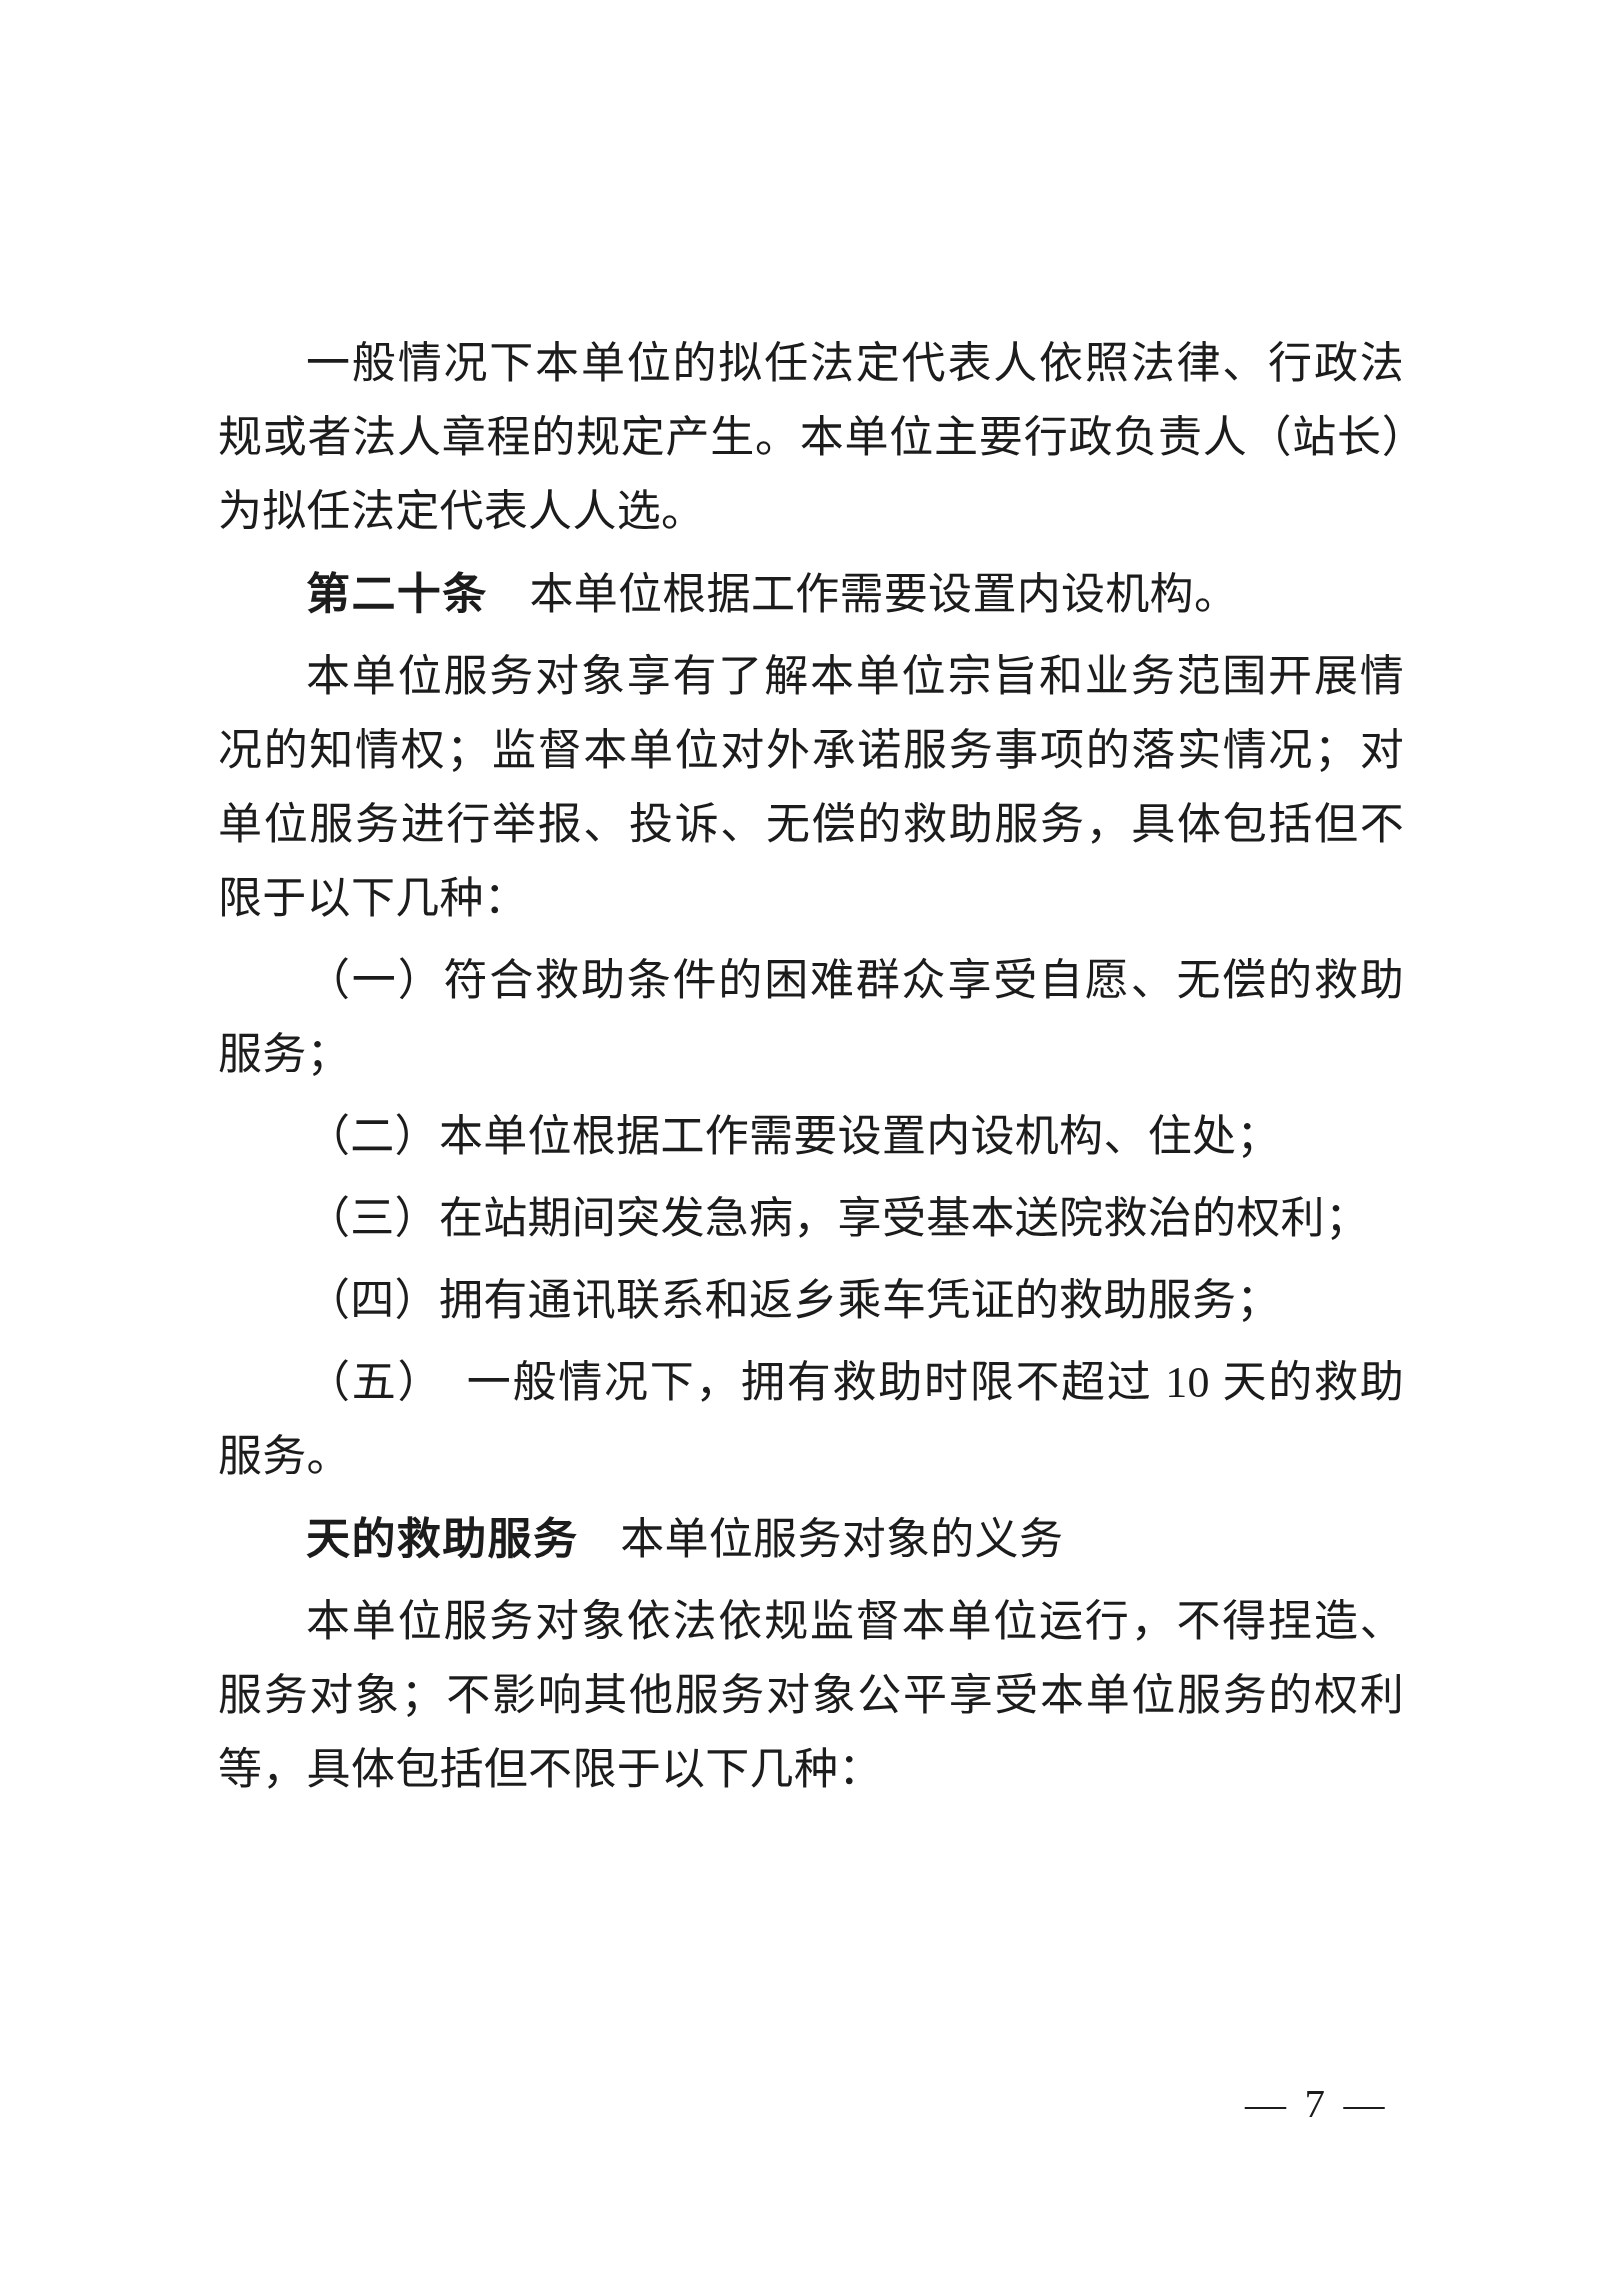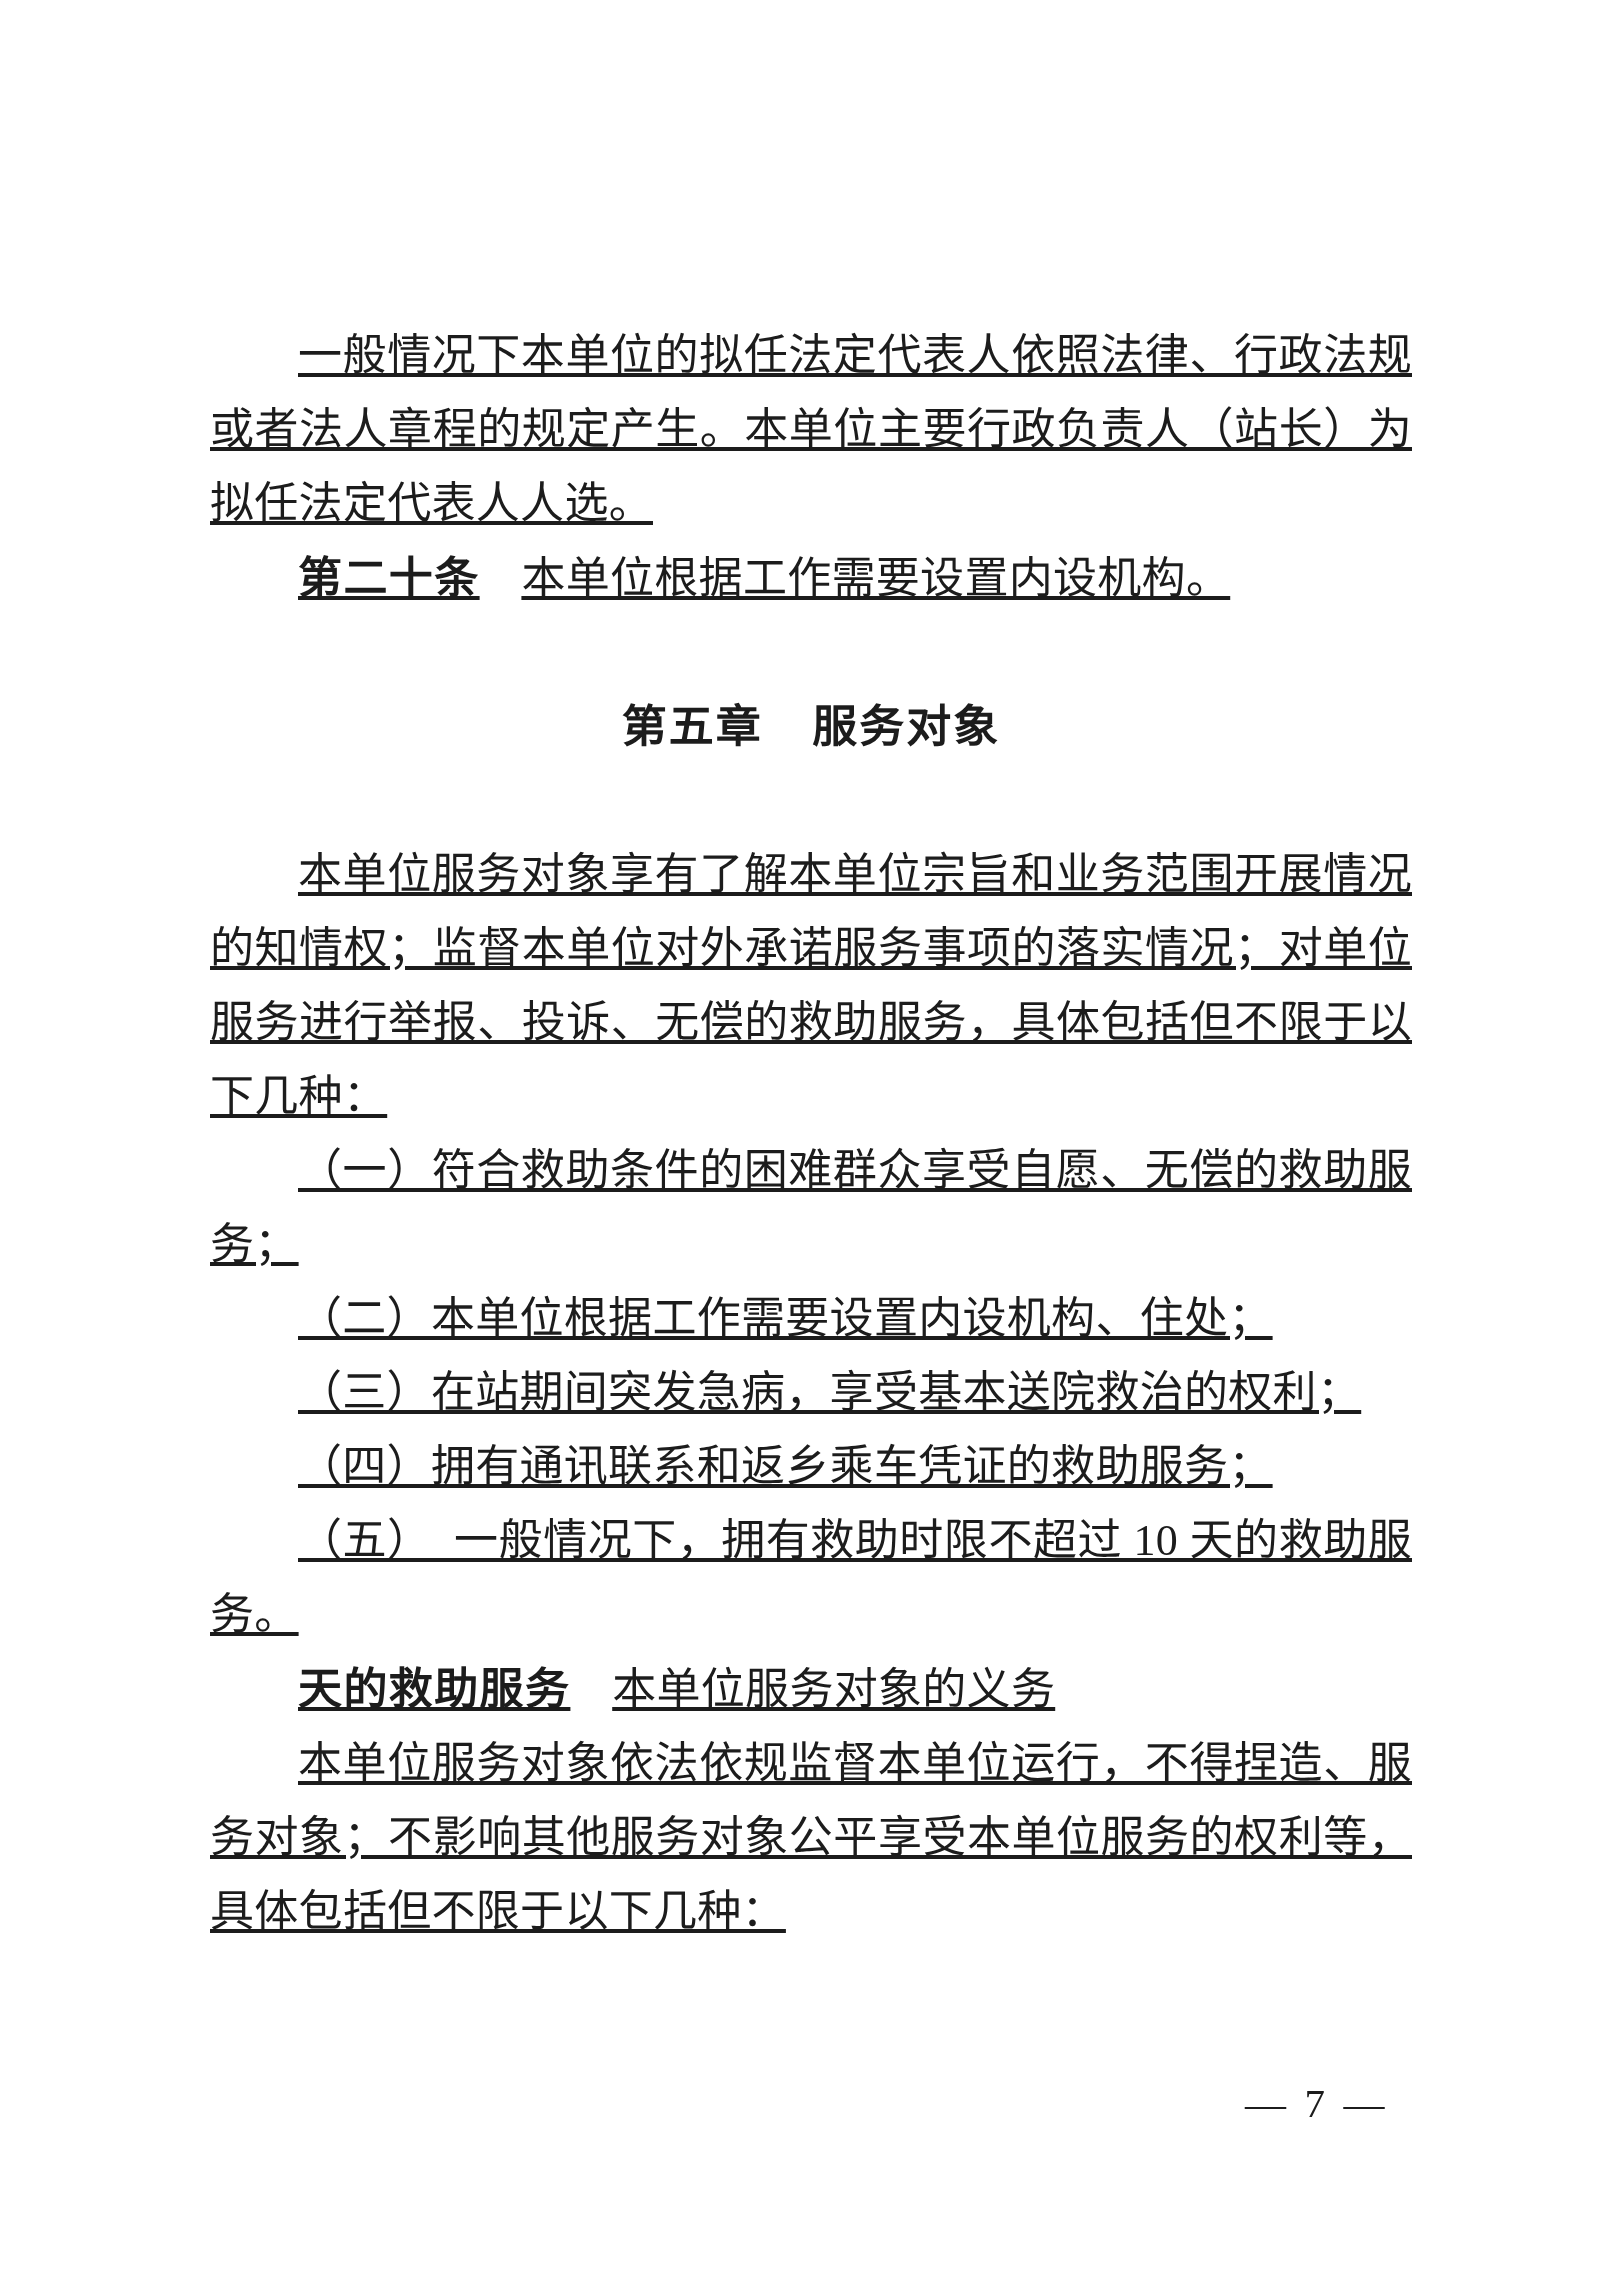--- a/index.html
+++ b/index.html
@@ -17,23 +17,22 @@
     left: 210px;
     top: 319px;
     width: 1202px;
     font-size: 44px;
     line-height: 74px;
     text-align: justify;
     text-align-last: left;
     letter-spacing: 0.3px;
   }
   .body-para {
-    margin: 0;
+    margin: 8px;
     text-indent: 2em;
-    text-decoration: underline;
   }
   .art-label {
     font-family: "Liberation Sans", "DejaVu Sans", sans-serif;
     font-weight: bold;
     margin-right: 0.95em;
     letter-spacing: 1.4px;
   }
   .chapter {
     margin: 74px 0;
     font-size: 45px;
@@ -65,23 +64,20 @@
 <div class="page">
 
   <main class="text-block">
 
     <p class="body-para">一般情况下本单位的拟任法定代表人依照法律、行政法规或者法人章程的规定产生。本单位主要行政负责人（站长）为拟任法定代表人人选。</p>
 
     <p class="body-para">
       <b class="art-label">第二十条</b><span>本单位根据工作需要设置内设机构。</span>
     </p>
 
-    <h2 class="chapter">
-      <span>第五章</span><span class="chapter-gap"></span><span>服务对象</span>
-    </h2>
 
 
     <p class="body-para">本单位服务对象享有了解本单位宗旨和业务范围开展情况的知情权；监督本单位对外承诺服务事项的落实情况；对单位服务进行举报、投诉、无偿的救助服务，具体包括但不限于以下几种：</p>
 
     <p class="body-para">（一）符合救助条件的困难群众享受自愿、无偿的救助服务；</p>
 
     <p class="body-para">（二）本单位根据工作需要设置内设机构、住处；</p>
 
     <p class="body-para">（三）在站期间突发急病，享受基本送院救治的权利；</p>
 

